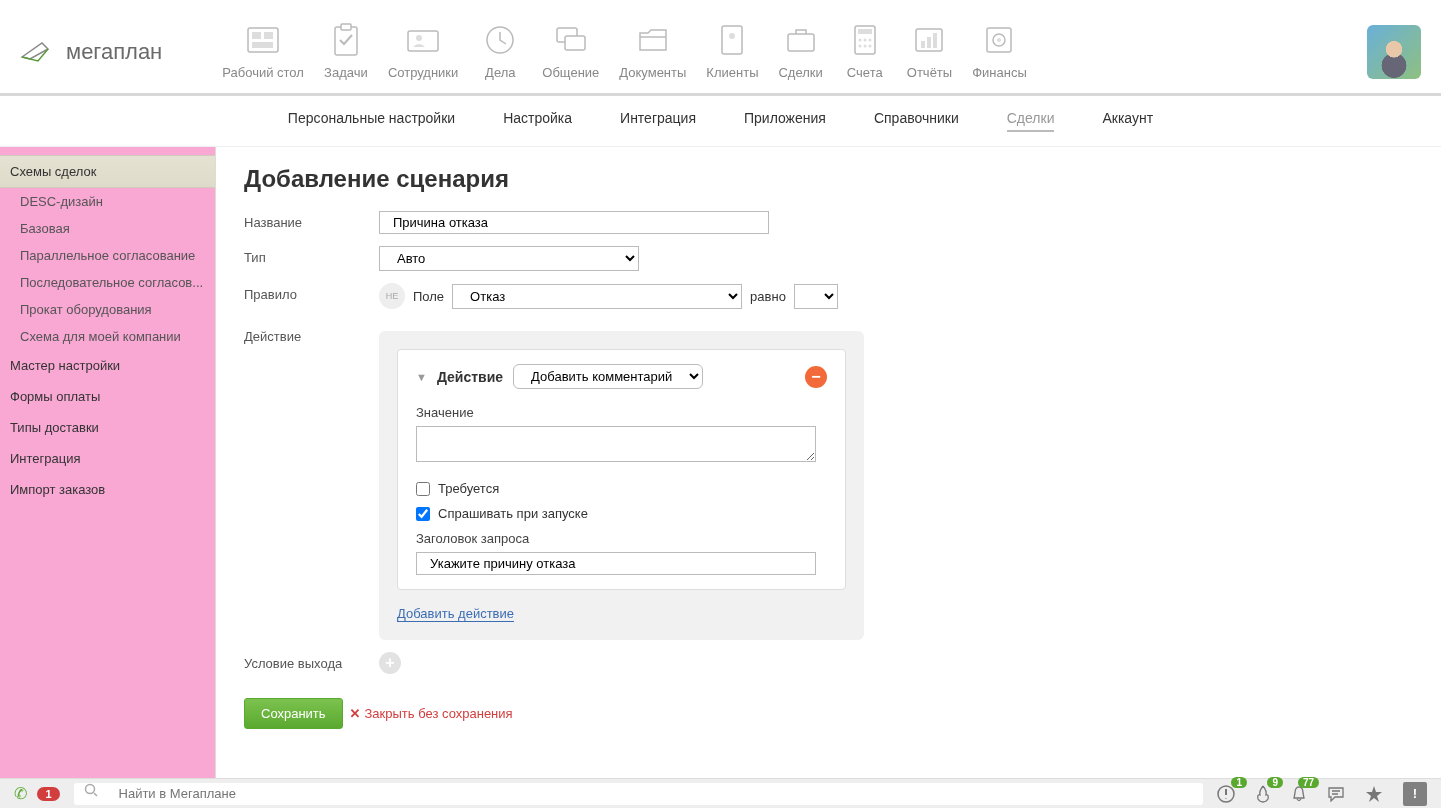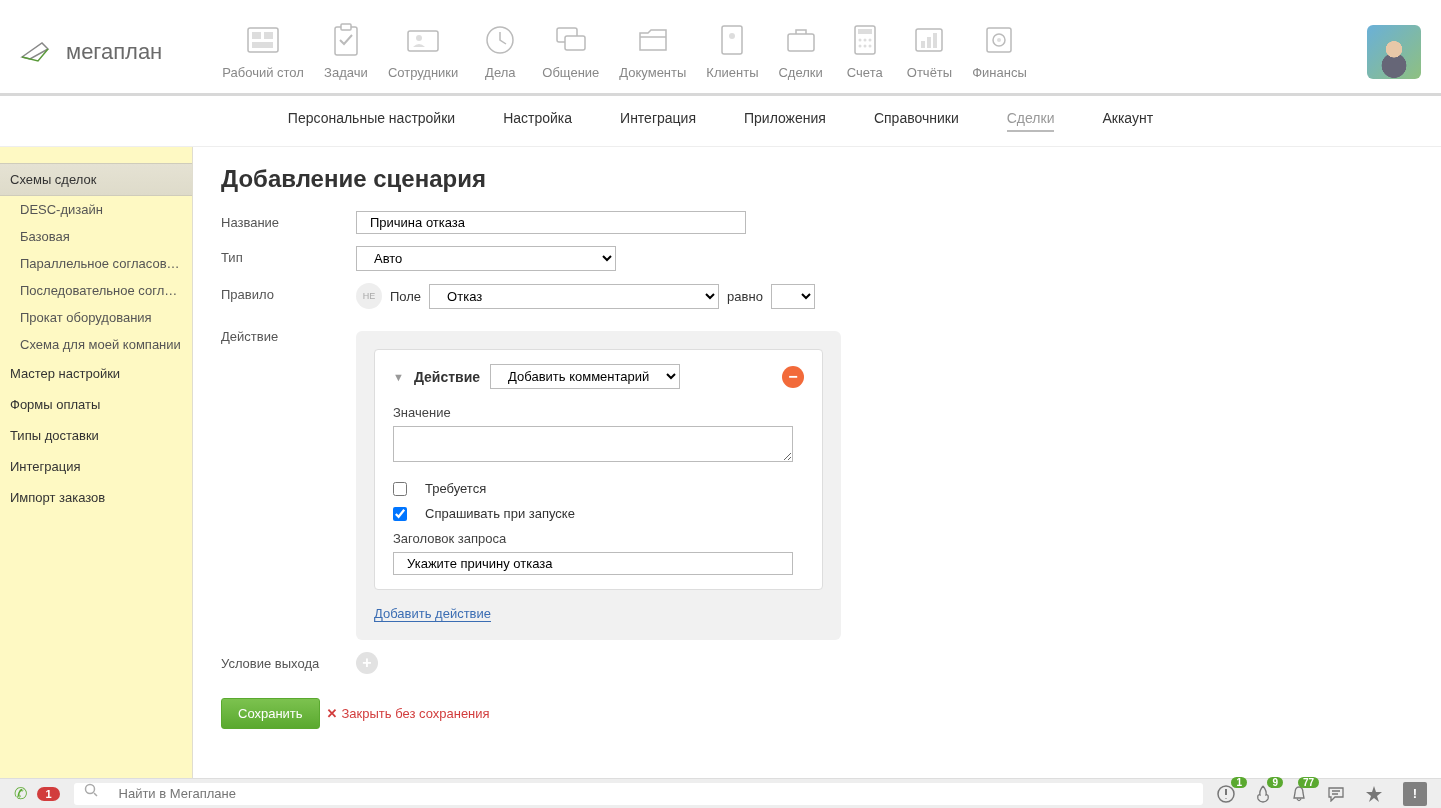--- a/index.html
+++ b/index.html
@@ -15,47 +15,47 @@
 .nav-item .ico { width: 44px; height: 34px; display: flex; align-items: center; justify-content: center; }
 .avatar { width: 54px; height: 54px; border-radius: 6px; background: linear-gradient(135deg,#6ab0d8 0%,#8fc080 100%); margin-left: 20px; position: relative; overflow: hidden; }
 .avatar::after{content:'';position:absolute;inset:0;background:radial-gradient(circle at 50% 45%, #e8c8a8 0%, #e8c8a8 20%, transparent 21%), radial-gradient(circle at 50% 75%, #667 0%, #667 25%, transparent 26%);}
 
 .subnav { display: flex; justify-content: center; gap: 48px; padding: 14px 0; background: #fff; border-bottom: 1px solid #eee; }
 .subnav a { color: #333; cursor: pointer; font-size: 14px; padding-bottom: 4px; }
 .subnav a.active { color: #999; border-bottom: 2px solid #bbb; }
 
 
 .layout { display: flex; height: calc(808px - 96px - 47px - 30px); }
-.sidebar { width: 193px; background: #fef9c3; border-right: 1px solid #e0ddd0; padding-top: 16px; }
+.sidebar { width: 216px; background: #f9a8d4; border-right: 1px solid #e0ddd0; padding-top: 8px; }
 .sidebar .grp { padding: 8px 10px; color: #333; cursor: pointer; font-size: 13px; }
 .sidebar .grp.top { background: linear-gradient(#e5e2d3,#dedbca); border-top:1px solid #cfccbb; border-bottom:1px solid #cfccbb; }
 .sidebar .sub { padding: 6px 10px 6px 20px; color: #555; cursor: pointer; font-size: 13px; white-space: nowrap; overflow: hidden; text-overflow: ellipsis; }
 .main { flex: 1; padding: 18px 28px; overflow: auto; }
 h1 { font-size: 24px; font-weight: bold; margin-bottom: 18px; }
 .form-row { display: flex; margin-bottom: 12px; }
 .form-row .lbl { width: 135px; color: #555; font-size: 13px; padding-top: 4px; }
 .form-row .ctrl { flex: 1; }
 input[type=text], select { border: 1px solid #bbb; padding: 3px 13px; font-size: 13px; background: #fff; font-family: inherit; }
 .w390 { width: 390px; }
 .w260 { width: 260px; }
 .rule-line { display: flex; align-items: center; gap: 8px; }
 .circlbl { width: 26px; height: 26px; border-radius: 50%; background: #eee; display: flex; align-items: center; justify-content: center; font-size: 9px; color: #aaa; }
 .rule-line select.field { width: 290px; }
 .rule-line select.val { width: 44px; }
 .action-card { background: #f1f1f1; border-radius: 6px; padding: 18px; width: 485px; margin-top: 6px; }
 .inner-card { background: #fff; border: 1px solid #ddd; border-radius: 4px; padding: 14px 18px; }
 .inner-head { display: flex; align-items: center; gap: 10px; margin-bottom: 16px; }
 .inner-head .tri { color: #999; font-size: 11px; }
 .inner-head .title { font-weight: bold; font-size: 14px; }
-.inner-head select { flex: 1; }
+.inner-head select { flex: 1; border-radius: 6px; }
 .del-btn { width: 22px; height: 22px; border-radius: 50%; background: #f26a3a; display: flex; align-items: center; justify-content: center; color: #fff; font-weight: bold; font-size: 16px; cursor: pointer; border:none; }
 .field-blk { margin-bottom: 16px; }
 .field-blk .flbl { display: block; margin-bottom: 6px; color: #444; font-size: 13px; }
 textarea.val { width: 400px; height: 36px; border: 1px solid #bbb; resize: both; }
-.chk { display: flex; align-items: center; gap: 18px; margin-bottom: 10px; cursor: pointer; }
+.chk { display: flex; align-items: center; gap: 8px; margin-bottom: 10px; cursor: pointer; }
 .chk input { width: 14px; height: 14px; }
 .inbox { width: 400px; border: 1px solid #bbb; padding: 4px 6px; background:#fff; }
 .addlink { display: inline-block; margin-top: 16px; color: #3b6db3; cursor: pointer; border-bottom: 1px solid #3b6db3; font-size: 13px; }
 .plus-circle { width: 22px; height: 22px; border-radius: 50%; background: #e2e2e2; color: #fff; display: flex; align-items: center; justify-content: center; font-size: 16px; font-weight:bold; cursor:pointer; border:none;}
 .buttons { margin-top: 24px; display: flex; align-items: center; gap: 7px; }
 .btn-save { background: linear-gradient(#7cc24f,#5aa92f); color: #fff; border: 1px solid #5aa92f; border-radius: 3px; padding: 7px 16px; cursor: pointer; font-size: 13px; }
 .btn-cancel { color: #d23d3d; cursor: pointer; font-size: 13px; display: flex; align-items: center; gap: 4px; }
 
 
 .bottombar { position: absolute; bottom: 0; left: 0; right: 0; height: 30px; background: #eee; display: flex; align-items: center; padding: 0 14px; gap: 14px; border-top:1px solid #ddd;}

